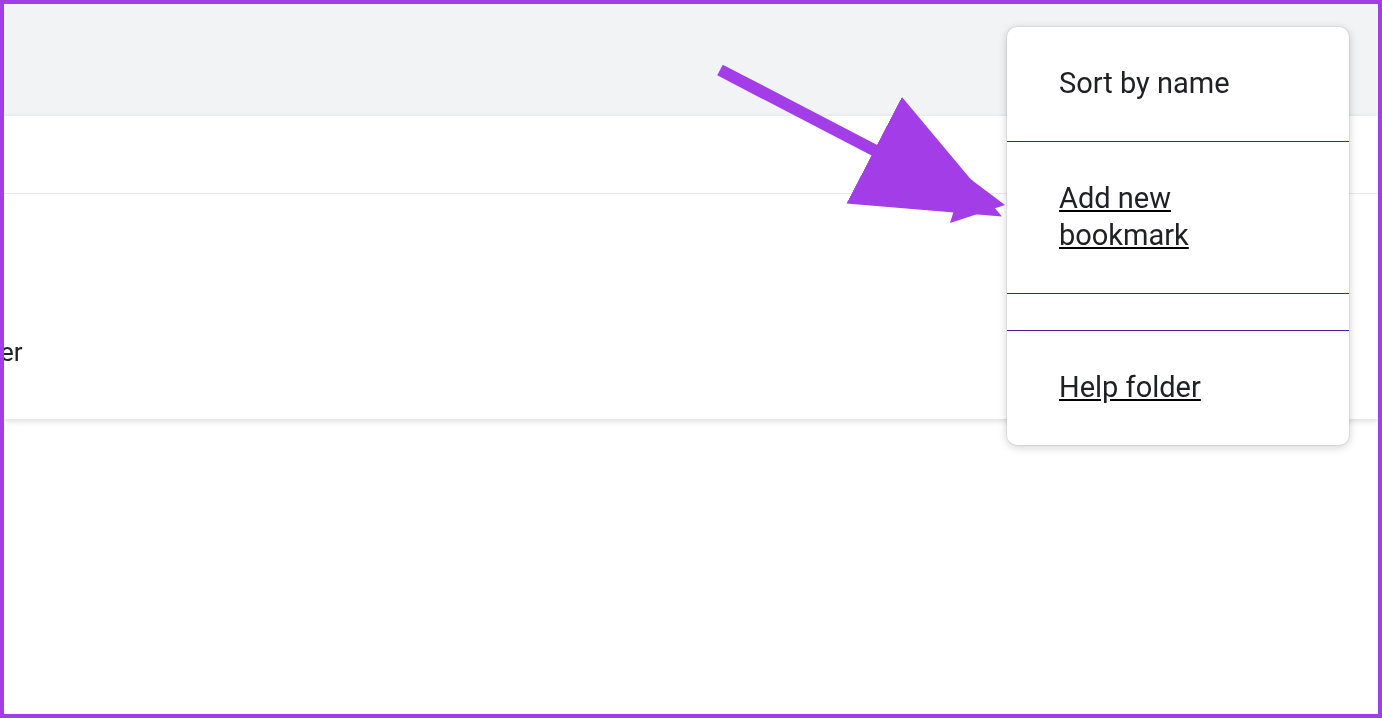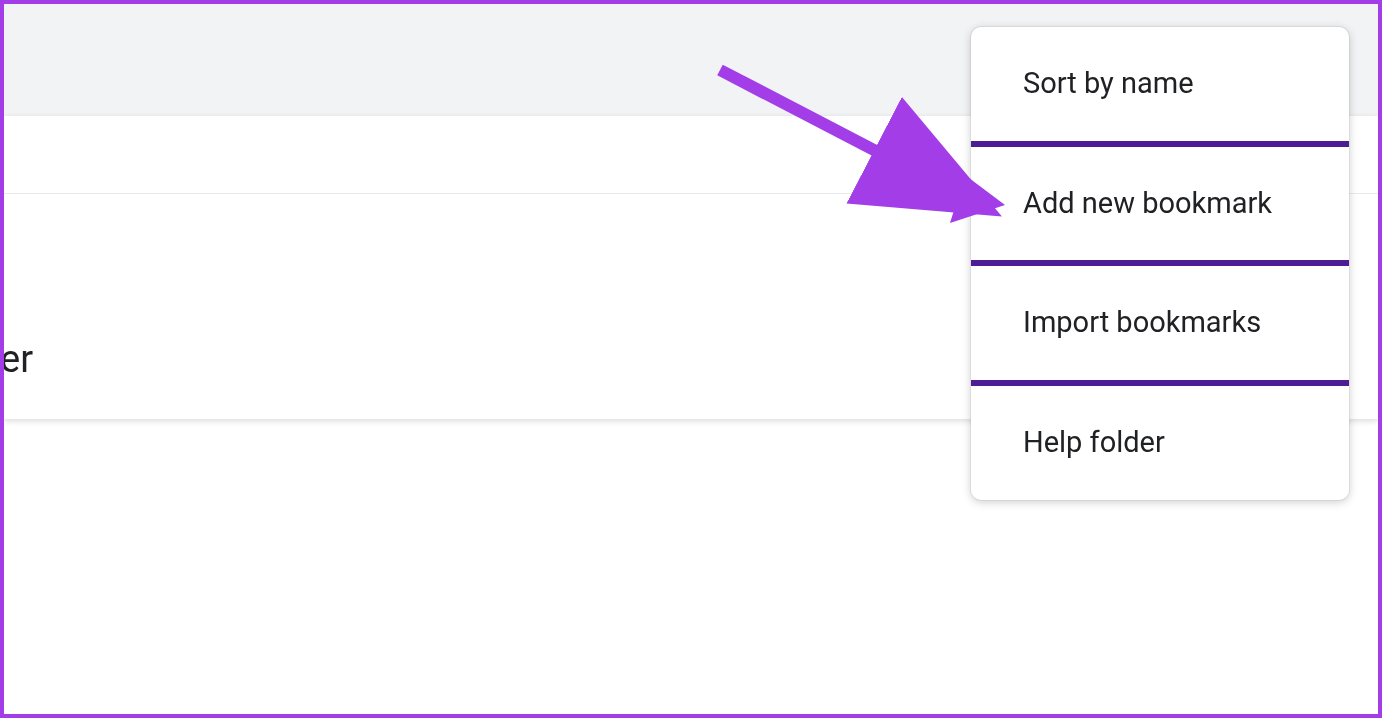--- a/index.html
+++ b/index.html
@@ -54,43 +54,44 @@
       right: 0;
       height: 78px;
       background: #ffffff;
       border-bottom: 1px solid #e8eaed;
     }
     
     .partial-text {
       position: absolute;
       left: 0;
       top: 337px;
-      font-size: 38px;
+      font-size: 26px;
       color: #202124;
       text-align: right;
     }
     
     .context-menu {
       position: absolute;
       top: 27px;
       right: 33px;
-      width: 378px;
+      width: 342px;
       background: #ffffff;
       border-radius: 10px;
       box-shadow: 0 2px 10px rgba(0,0,0,0.2), 0 0 0 1px rgba(0,0,0,0.05);
       z-index: 50;
       overflow: hidden;
     }
     
     .menu-section {
       padding: 18px 0;
     }
     
     .menu-section + .menu-section {
-      border-top: 6px solid #4c1d95;
+      border-top: 1px solid #4c1d95;
+      text-decoration: underline;
     }
     
     .menu-item {
       padding: 20px 52px;
       font-size: 29px;
       color: #202124;
       cursor: pointer;
       line-height: 1.3;
     }
     
@@ -114,21 +115,20 @@
 <div class="partial-text">er</div>
 
 <div class="context-menu">
   <div class="menu-section">
     <div class="menu-item">Sort by name</div>
   </div>
   <div class="menu-section">
     <div class="menu-item">Add new bookmark</div>
   </div>
   <div class="menu-section">
-    <div class="menu-item">Import bookmarks</div>
   </div>
   <div class="menu-section">
     <div class="menu-item">Help folder</div>
   </div>
 </div>
 
 <svg class="arrow-annotation" width="300" height="170" viewBox="0 0 300 170">
   <defs>
     <marker id="arrowhead" markerWidth="12" markerHeight="12" refX="9" refY="5" orient="auto">
       <polygon points="0 0, 12 5, 0 10" fill="#a23de8"></polygon>

